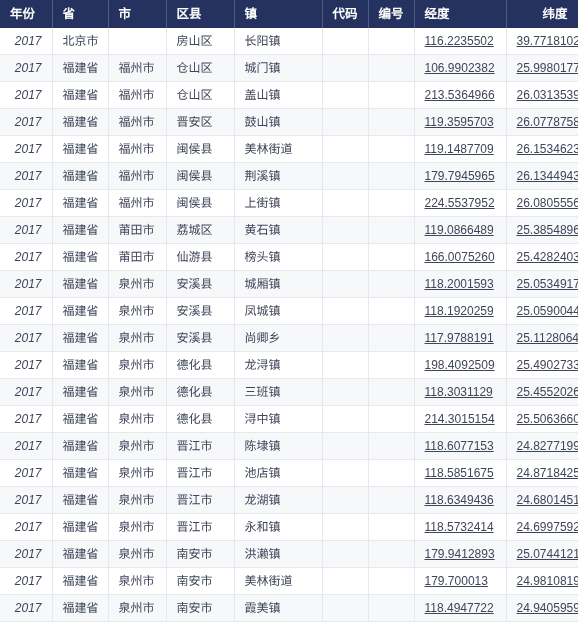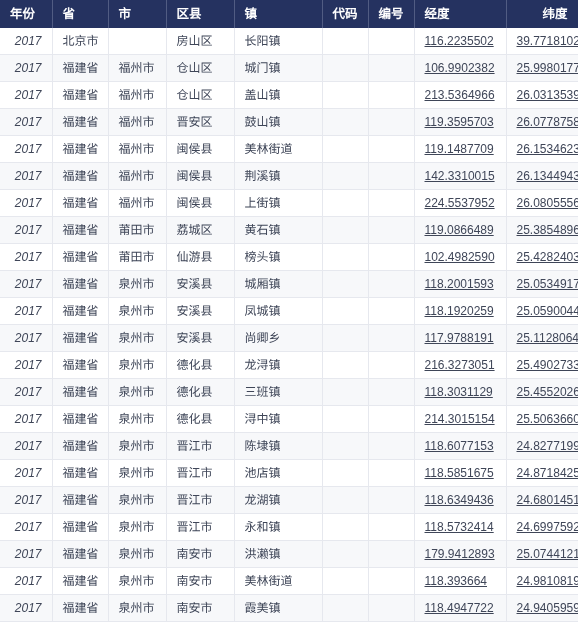--- a/index.html
+++ b/index.html
@@ -170,21 +170,21 @@
           <td class="num">26.15346237</td>
         </tr>
         <tr>
           <td class="c-year">2017</td>
           <td>福建省</td>
           <td>福州市</td>
           <td>闽侯县</td>
           <td>荆溪镇</td>
           <td></td>
           <td></td>
-          <td class="num">142.3310015</td>
+          <td class="num">179.7945965</td>
           <td class="num">26.13449435</td>
         </tr>
         <tr>
           <td class="c-year">2017</td>
           <td>福建省</td>
           <td>福州市</td>
           <td>闽侯县</td>
           <td>上街镇</td>
           <td></td>
           <td></td>
@@ -203,21 +203,21 @@
           <td class="num">25.38548964</td>
         </tr>
         <tr>
           <td class="c-year">2017</td>
           <td>福建省</td>
           <td>莆田市</td>
           <td>仙游县</td>
           <td>榜头镇</td>
           <td></td>
           <td></td>
-          <td class="num">102.4982590</td>
+          <td class="num">166.0075260</td>
           <td class="num">25.42824032</td>
         </tr>
         <tr>
           <td class="c-year">2017</td>
           <td>福建省</td>
           <td>泉州市</td>
           <td>安溪县</td>
           <td>城厢镇</td>
           <td></td>
           <td></td>
@@ -247,21 +247,21 @@
           <td class="num">25.1128064</td>
         </tr>
         <tr>
           <td class="c-year">2017</td>
           <td>福建省</td>
           <td>泉州市</td>
           <td>德化县</td>
           <td>龙浔镇</td>
           <td></td>
           <td></td>
-          <td class="num">216.3273051</td>
+          <td class="num">198.4092509</td>
           <td class="num">25.49027334</td>
         </tr>
         <tr>
           <td class="c-year">2017</td>
           <td>福建省</td>
           <td>泉州市</td>
           <td>德化县</td>
           <td>三班镇</td>
           <td></td>
           <td></td>
@@ -335,21 +335,21 @@
           <td class="num">25.07441215</td>
         </tr>
         <tr>
           <td class="c-year">2017</td>
           <td>福建省</td>
           <td>泉州市</td>
           <td>南安市</td>
           <td>美林街道</td>
           <td></td>
           <td></td>
-          <td class="num">118.393664</td>
+          <td class="num">179.700013</td>
           <td class="num">24.98108196</td>
         </tr>
         <tr>
           <td class="c-year">2017</td>
           <td>福建省</td>
           <td>泉州市</td>
           <td>南安市</td>
           <td>霞美镇</td>
           <td></td>
           <td></td>

